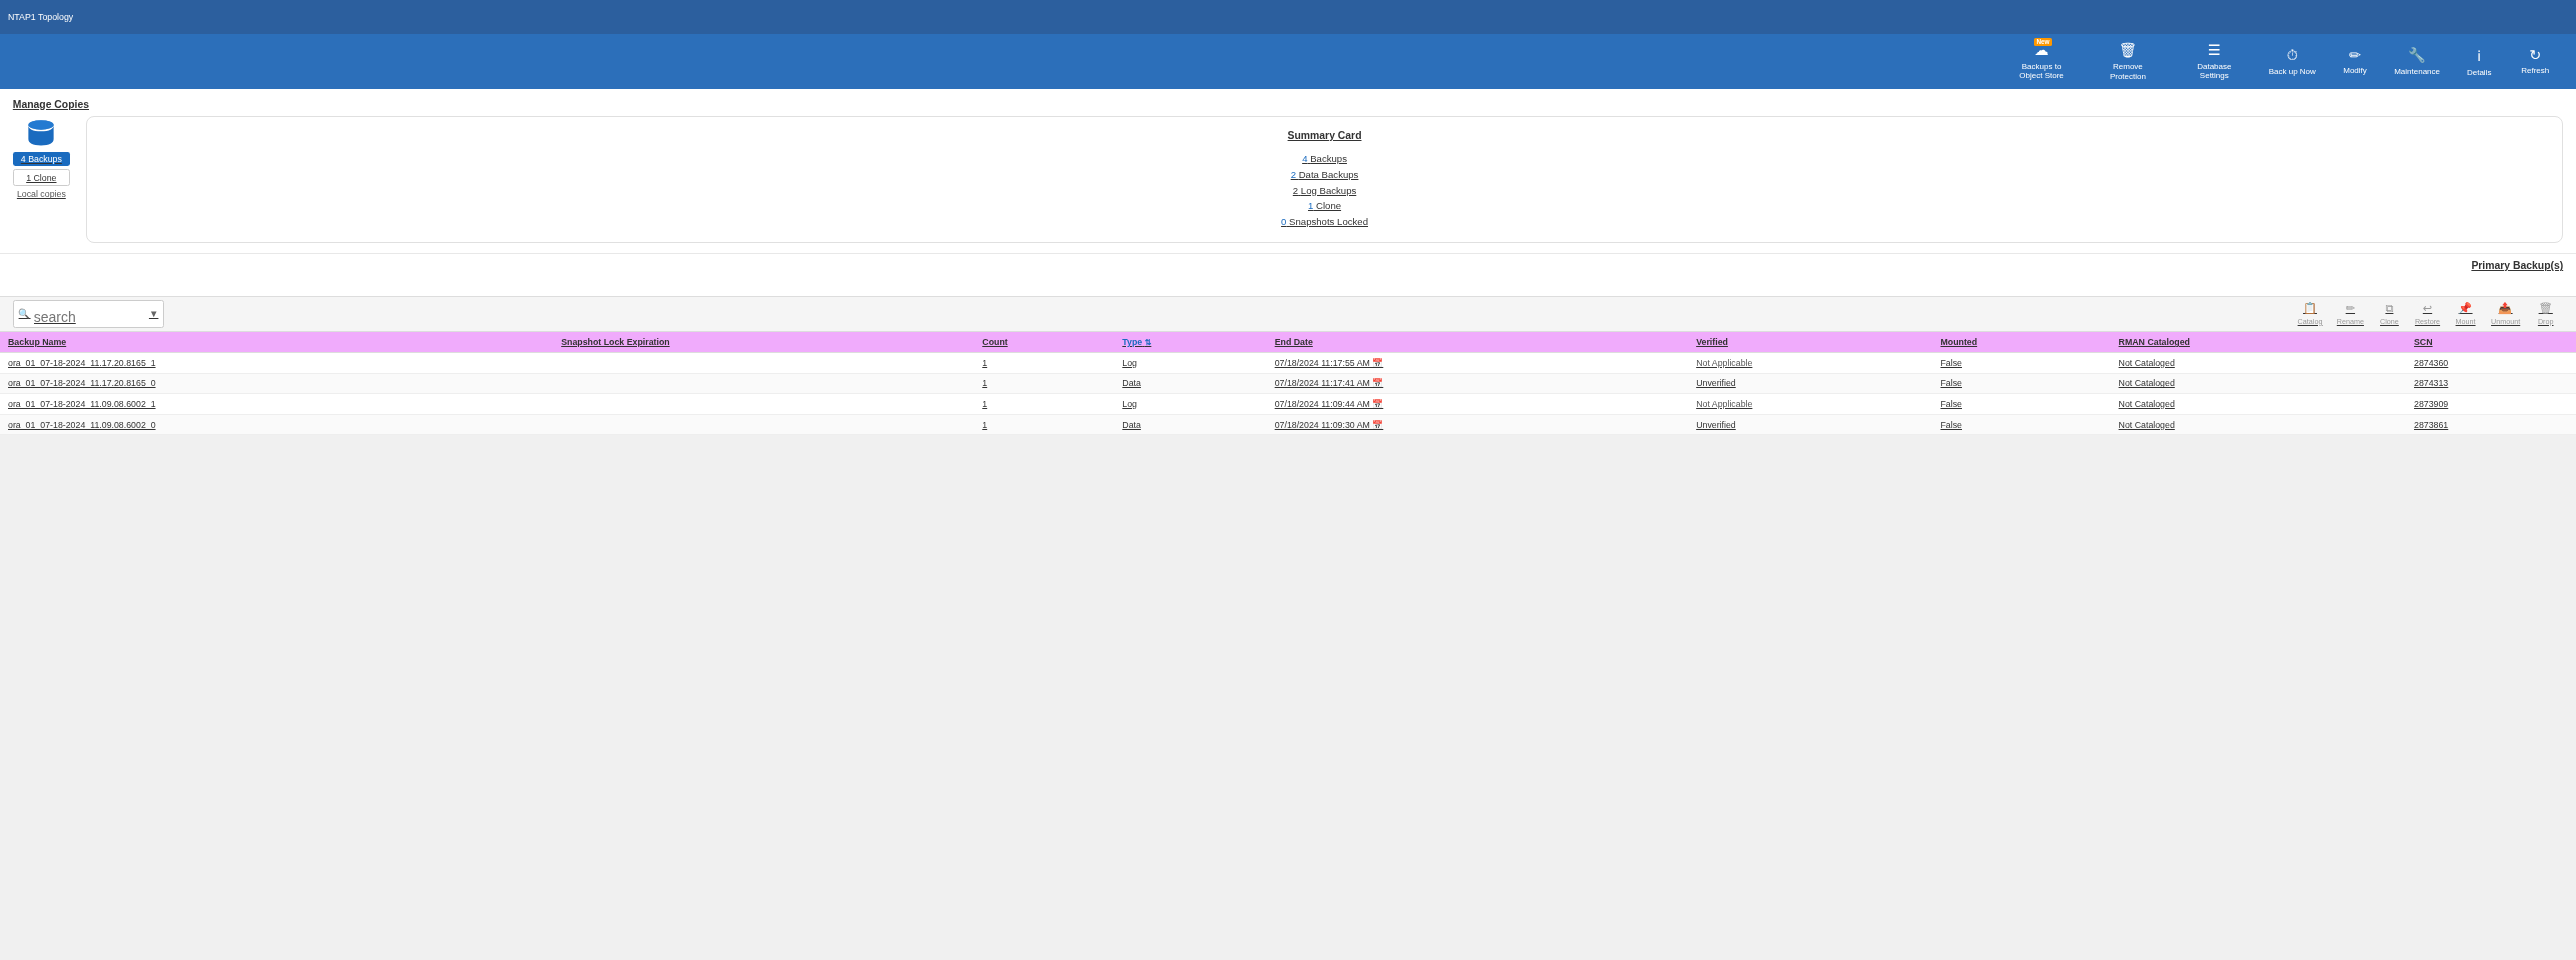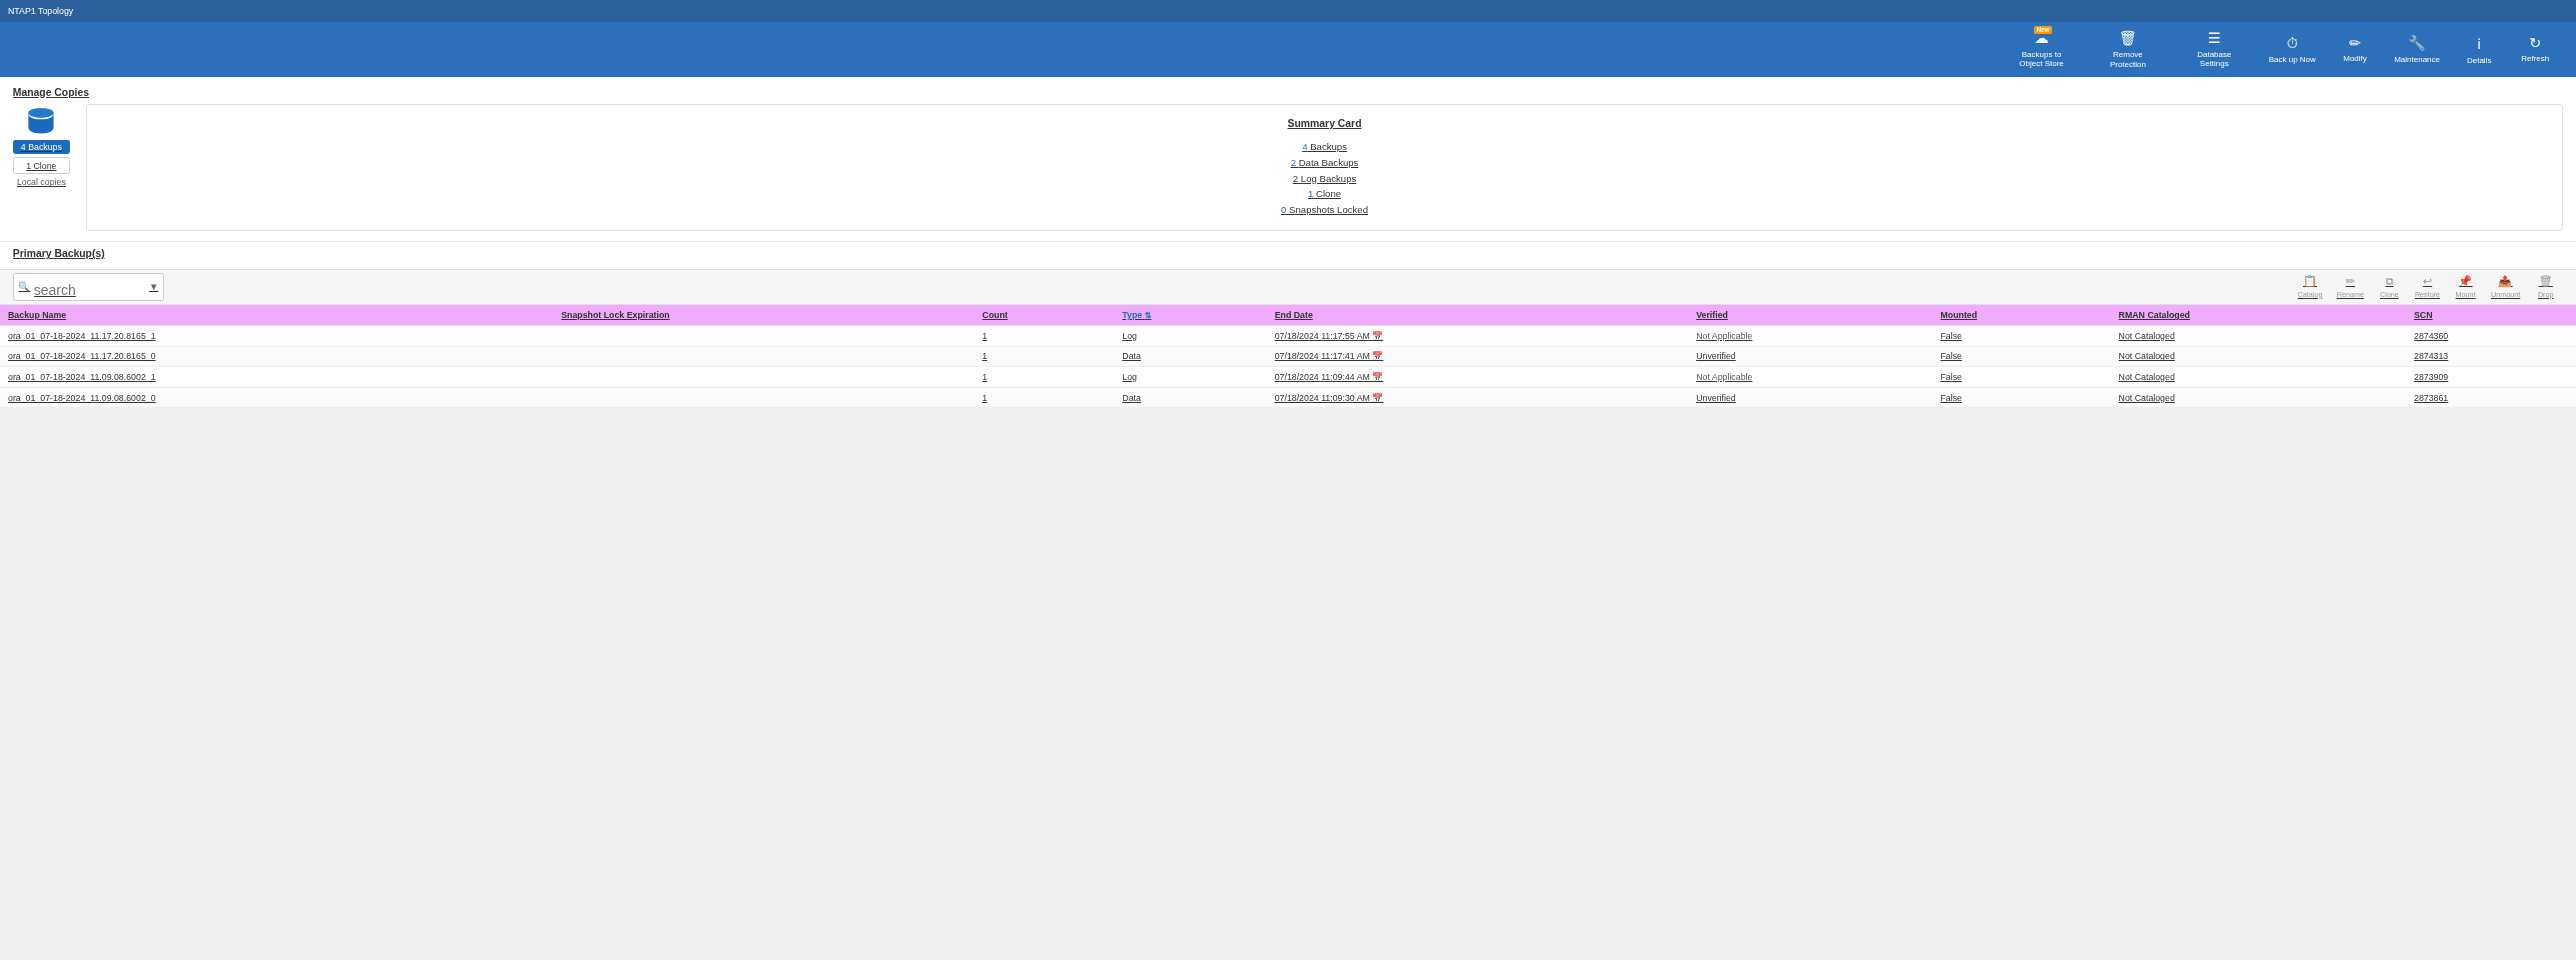--- a/index.html
+++ b/index.html
@@ -1,21 +1,21 @@
 <!DOCTYPE html>
 <html style="font-size:12.8px"><head>
   <meta charset="utf-8">
   <style>
     * { box-sizing: border-box; margin: 0; padding: 0; }
     body { font-family: Arial, sans-serif; font-size: 9.6px; background: #f0f0f0; color: #333; overflow: hidden; }
 
     .title-bar {
       background: #2c5f9e;
       color: white;
-      padding: 6px 8px;
+      padding: 12px 8px;
       font-size: 8.8px;
     }
 
     .toolbar {
       background: #2c6fba;
       display: flex;
       align-items: center;
       justify-content: flex-end;
       padding: 4.8px 12.8px;
       gap: 0;
@@ -100,21 +100,21 @@
     }
 
     .copies-label {
       font-size: 8.8px;
       color: #555;
     }
 
     .summary-card {
       flex: 1;
       border: 0.8px solid #e0e0e0;
-      border-radius: 3px;
+      border-radius: 8px;
       padding: 12.8px 16px;
       background: white;
     }
 
     .summary-card-title {
       font-size: 10.4px;
       font-weight: bold;
       color: #333;
       margin-bottom: 9.6px;
       text-align: center;
@@ -130,21 +130,22 @@
 
     .primary-section {
       padding: 6.4px 12.8px 3.2px;
       border-top: 0.8px solid #e8e8e8;
     }
 
     .primary-title {
       font-size: 10.4px;
       font-weight: bold;
       color: #333;
-      margin-bottom: 6px;
+      margin-bottom: 21px;
+      text-align: right;
     }
 
     .toolbar-secondary {
       display: flex;
       align-items: center;
       justify-content: space-between;
       padding: 3.2px 12.8px;
       background: #f5f5f5;
       border-top: 0.8px solid #ddd;
       border-bottom: 0.8px solid #ddd;

